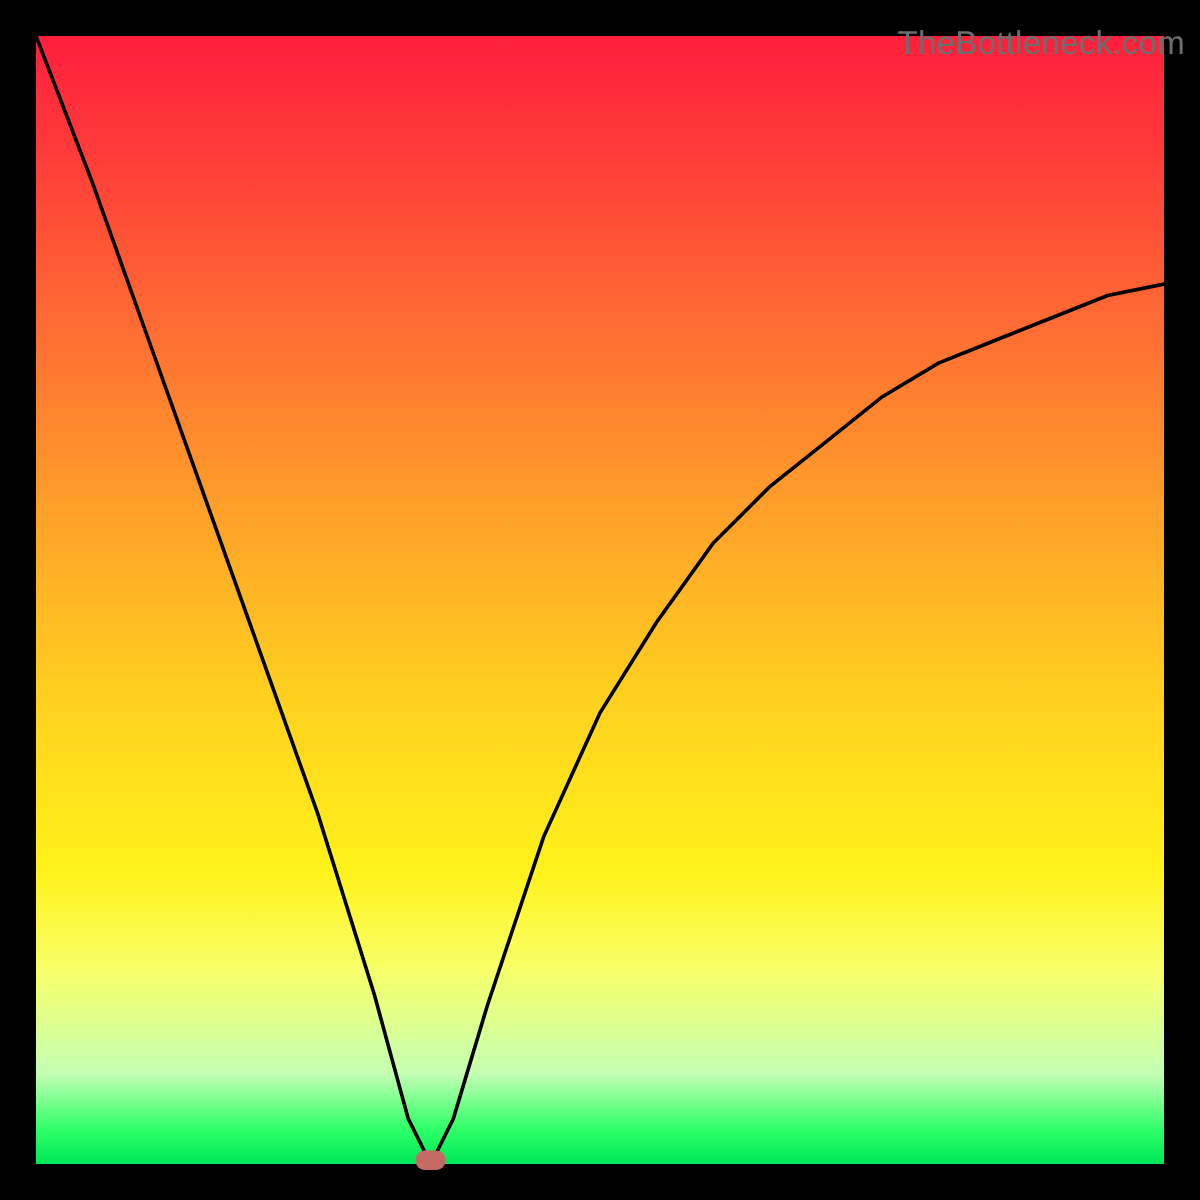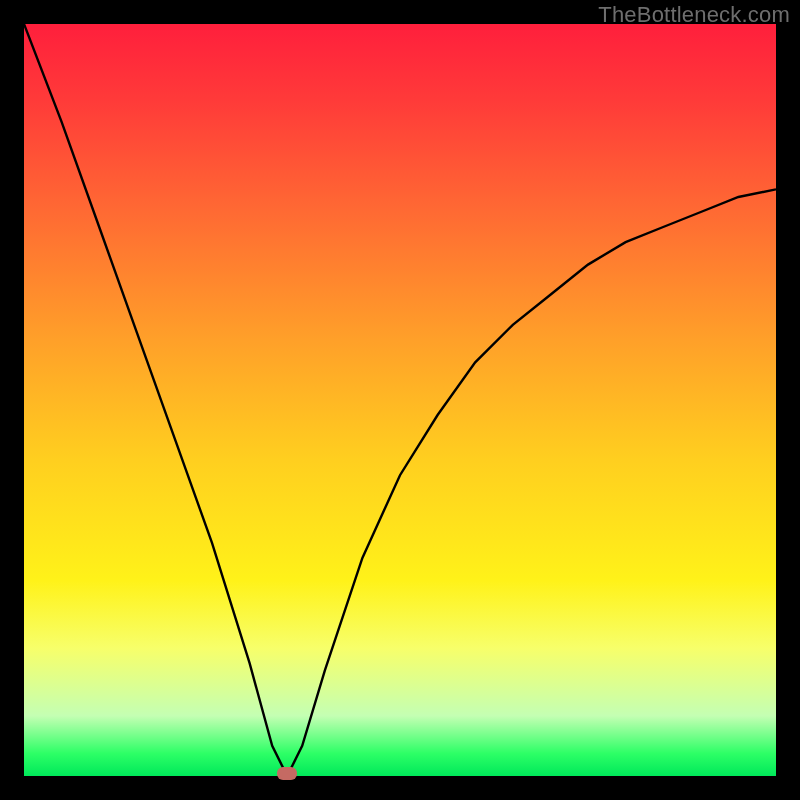--- a/index.html
+++ b/index.html
@@ -24,21 +24,21 @@
       #ffa029 42%,
       #ffcf1f 58%,
       #fff219 74%,
       #f7ff6a 83%,
       #c4ffb3 92%,
       #2dff66 97%,
       #00e85a 100%);
   }
   .watermark {
     position: absolute;
-    top: 2px;
+    top: 16px;
     right: 10px;
     color: #6e6e6e;
     font-size: 22px;
     letter-spacing: 0.2px;
   }
   .curve {
     position: absolute;
     left: 0; top: 0;
     width: 752px;
     height: 752px;

